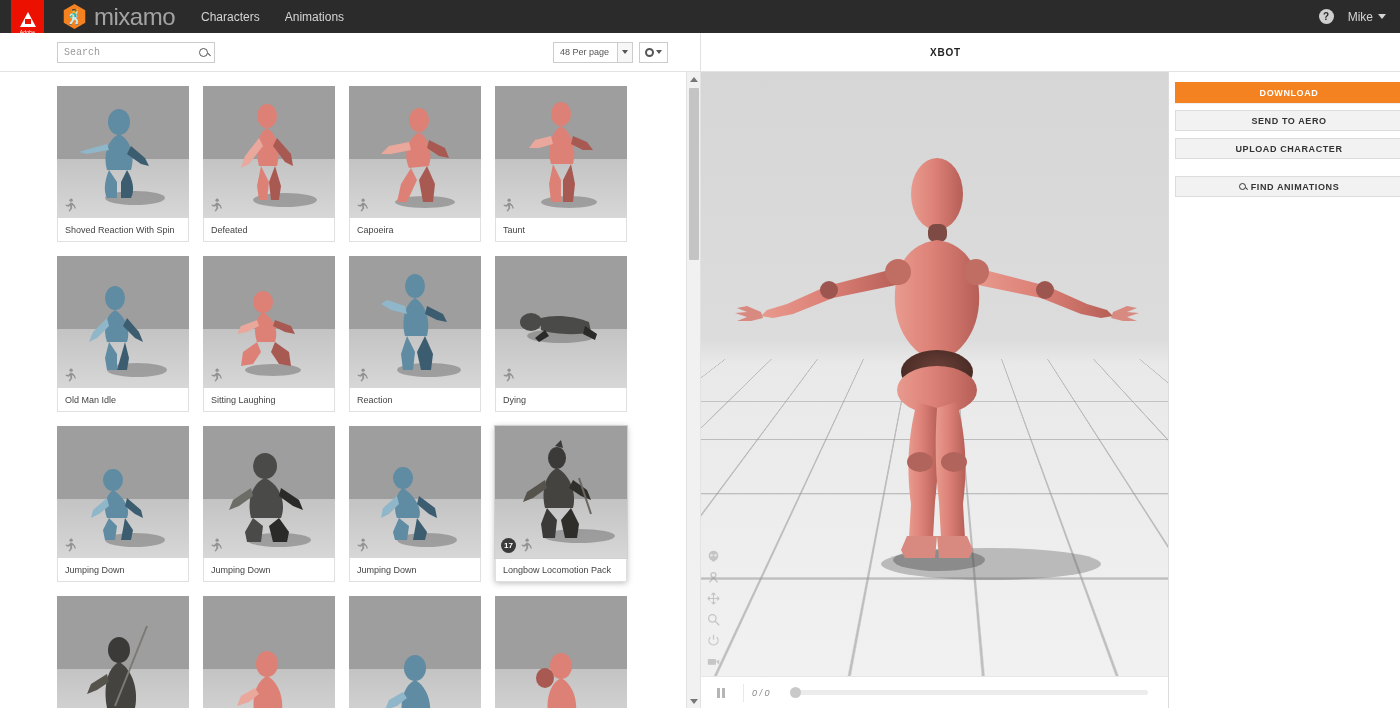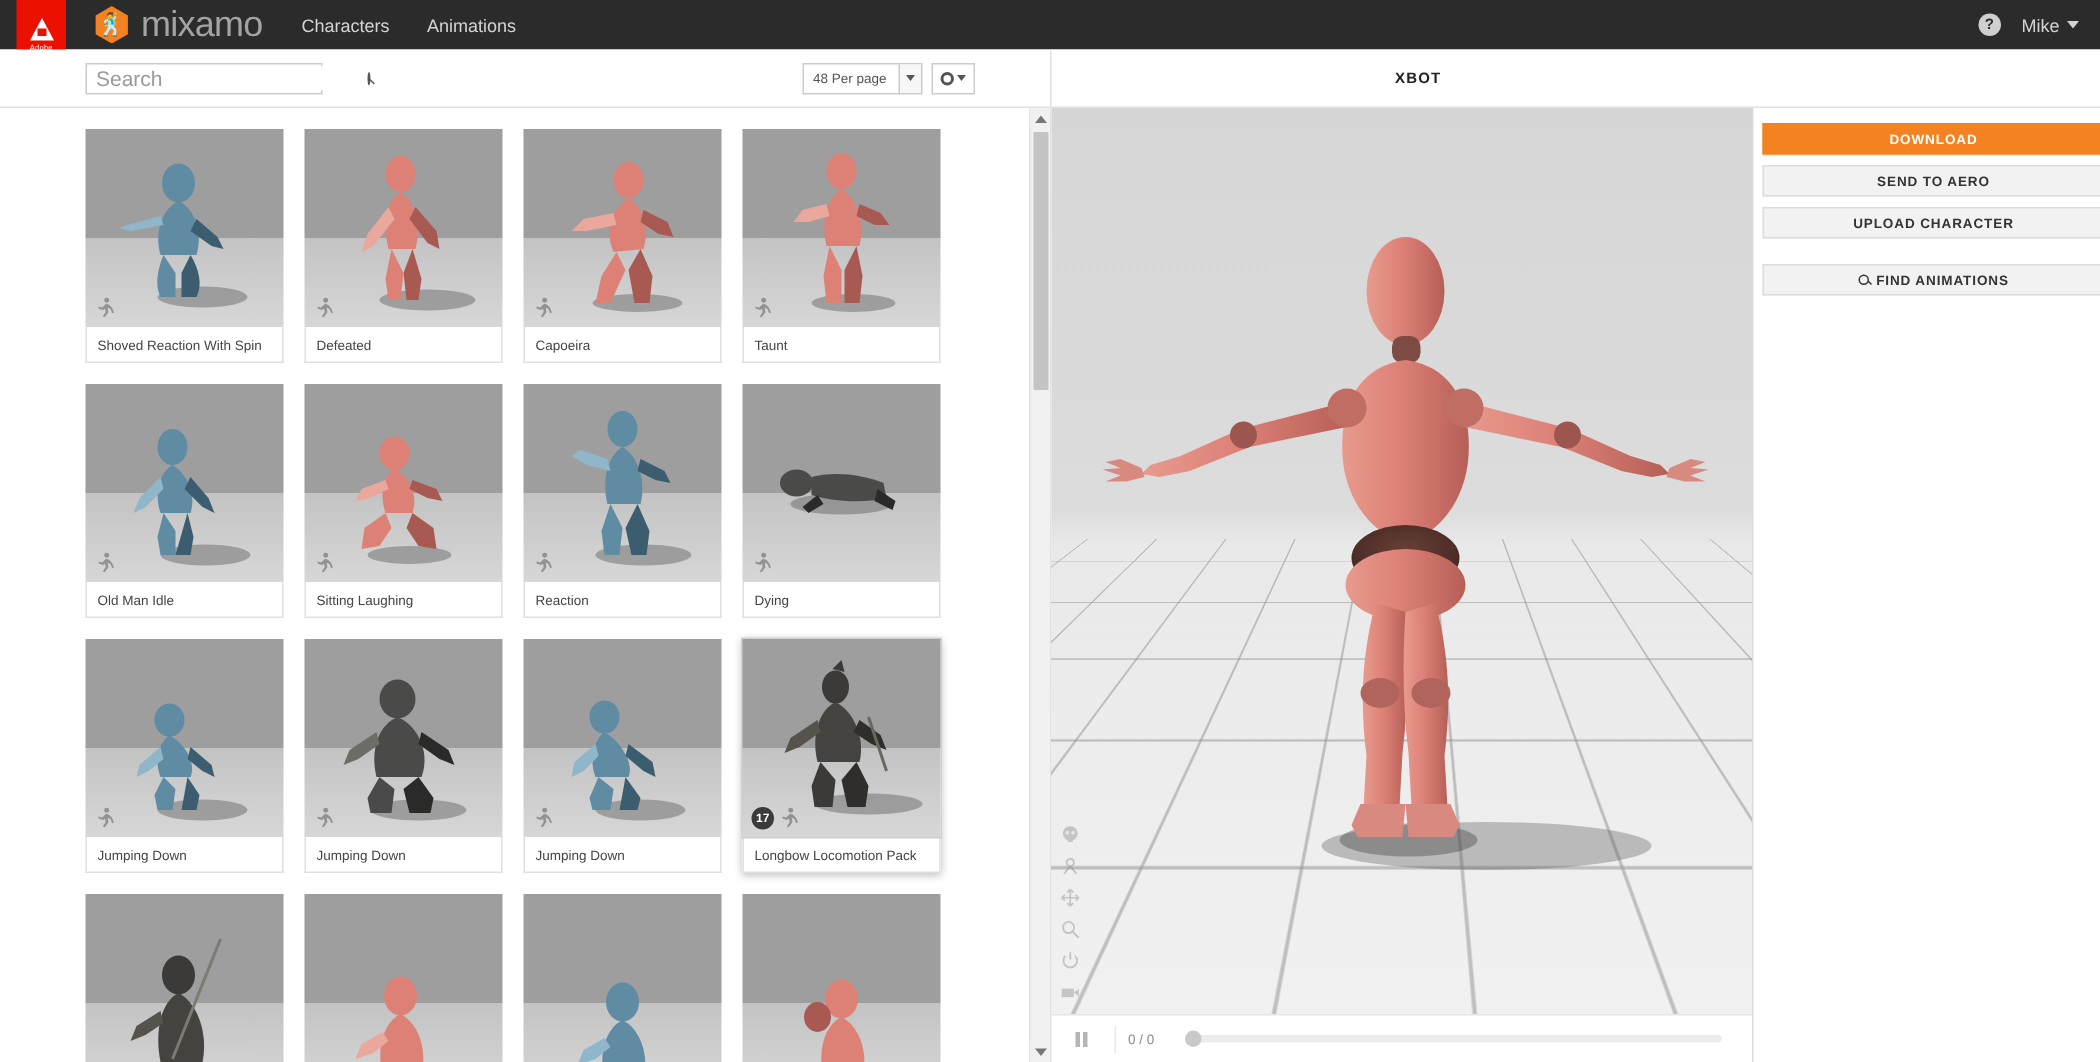--- a/index.html
+++ b/index.html
@@ -69,33 +69,33 @@
     position: absolute; top: 33px; left: 0; width: 700px; height: 39px;
     background: #fff; border-bottom: 1px solid #e2e2e2;
     display: flex; align-items: center;
   }
   .search-box {
     margin-left: 57px; width: 158px; height: 21px;
     border: 1px solid #cccccc; background: #fff;
     display: flex; align-items: center; padding: 0 6px;
   }
   .search-box input {
-    border: none; outline: none; font-size: 14px; flex: 1;
-    font-family: Liberation Sans, sans-serif; color: #555;
+    border: none; outline: none; font-size: 10px; flex: 1;
+    font-family: Liberation Mono, monospace; color: #555;
   }
   .search-box input::placeholder { color: #9a9a9a; }
   .mag {
     width: 9px; height: 9px; border: 1.4px solid #555;
     border-radius: 50%; position: relative;
   }
   .mag::after {
     content: ""; position: absolute; width: 4px; height: 1.4px;
     background: #555; transform: rotate(45deg); right: -4px; bottom: 0px;
   }
-  .perpage-wrap { margin-left: auto; display: flex; align-items: center; gap: 6px; margin-right: 50px; }
+  .perpage-wrap { margin-left: auto; display: flex; align-items: center; gap: 6px; margin-right: 32px; }
   .perpage {
     width: 80px; height: 21px; border: 1px solid #ccc; background: #fff;
     font-size: 9px; color: #555; display: flex; align-items: center;
     padding-left: 6px;
   }
   .perpage-arrow {
     width: 15px; height: 19px; border-left: 1px solid #ccc;
     background: #f7f7f7; display: flex; align-items: center; justify-content: center;
     margin-left: auto;
   }
@@ -209,21 +209,21 @@
     display: flex; flex-direction: column; gap: 8px; align-items: center;
   }
   .vp-tool { width: 13px; height: 13px; opacity: .42; }
 
   
   .xbot { position: absolute; left: 0; top: 0; width: 468px; height: 636px; }
 
   .timeline {
     position: absolute; left: 700px; bottom: 0; width: 468px; height: 32px;
     background: #fff; border-top: 1px solid #e6e6e6; border-left: 1px solid #e2e2e2;
-    display: flex; align-items: center;
+    display: flex; align-items: center; font-style: italic;
   }
   .pause-btn {
     width: 28px; display: flex; align-items: center; justify-content: center;
     gap: 2px; margin-left: 6px;
   }
   .pause-bar { width: 3px; height: 10px; background: #b5b5b5; }
   .tl-div { width: 1px; height: 18px; background: #e8e8e8; margin: 0 8px; }
   .tl-count { font-size: 9px; color: #8a8a8a; min-width: 30px; }
   .tl-track {
     flex: 1; height: 5px; background: #ececec; border-radius: 3px;

